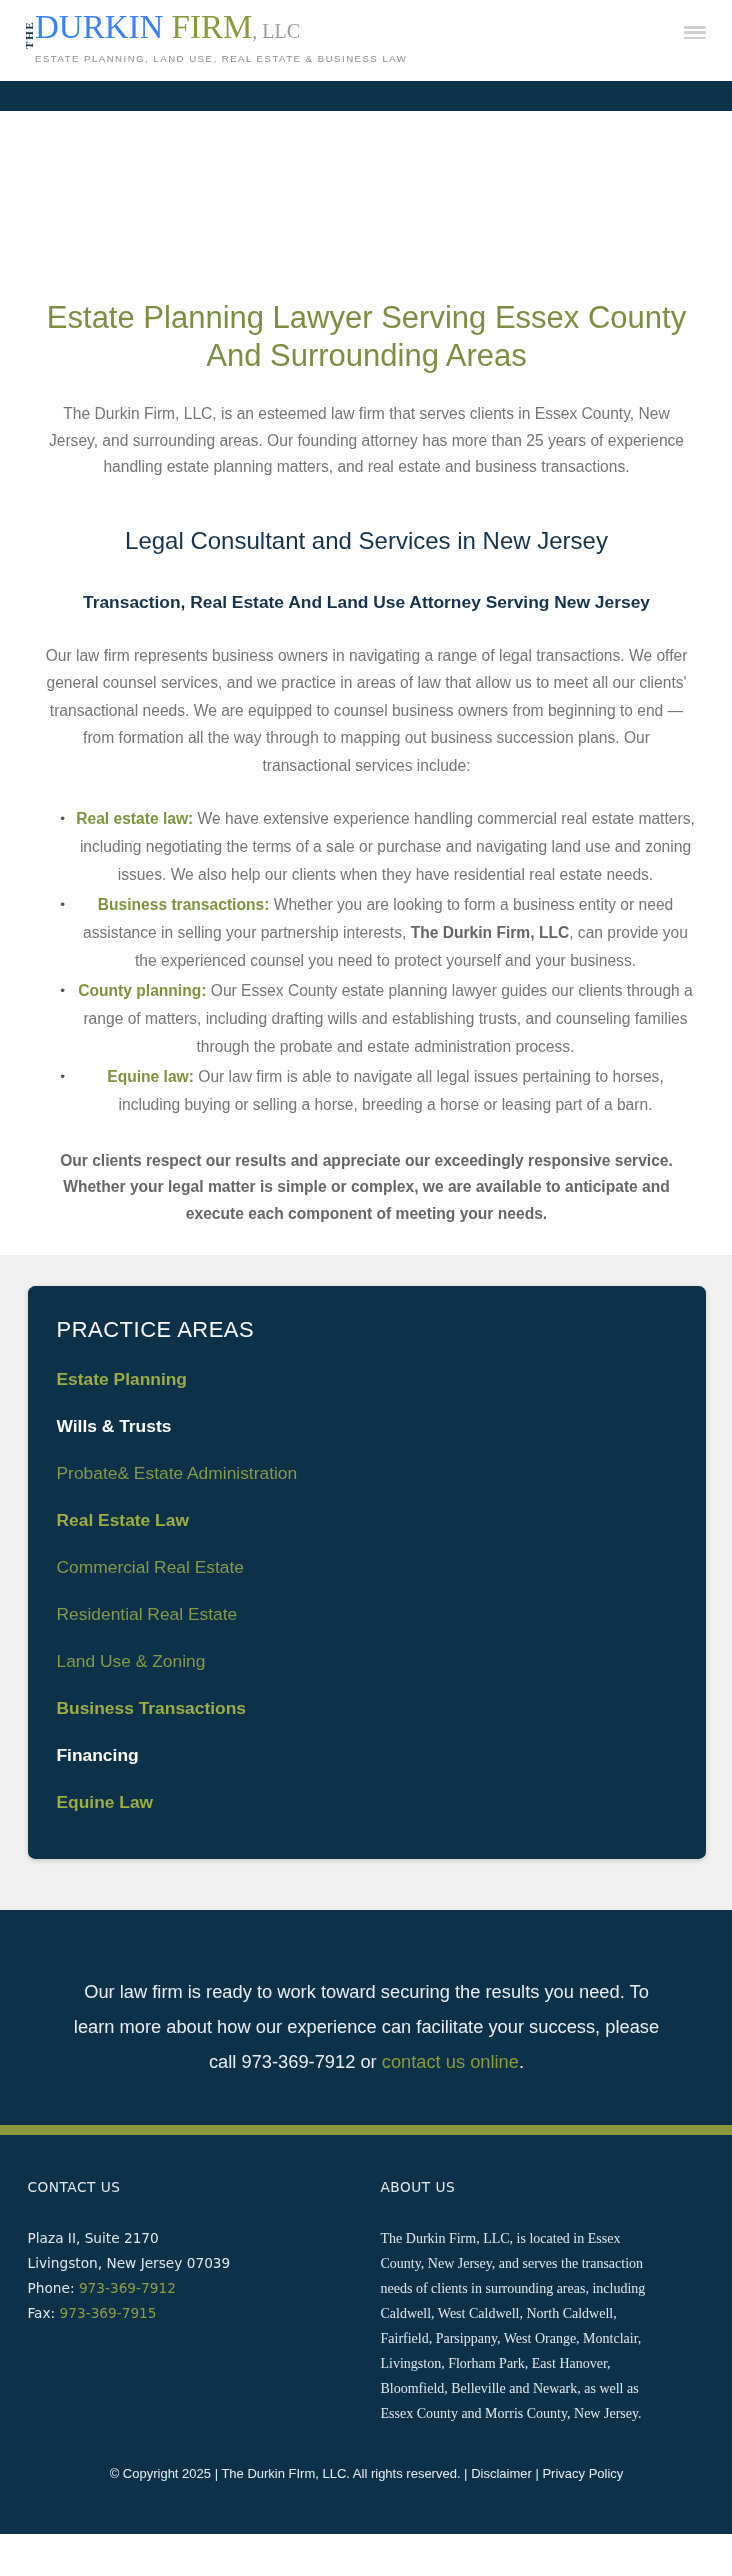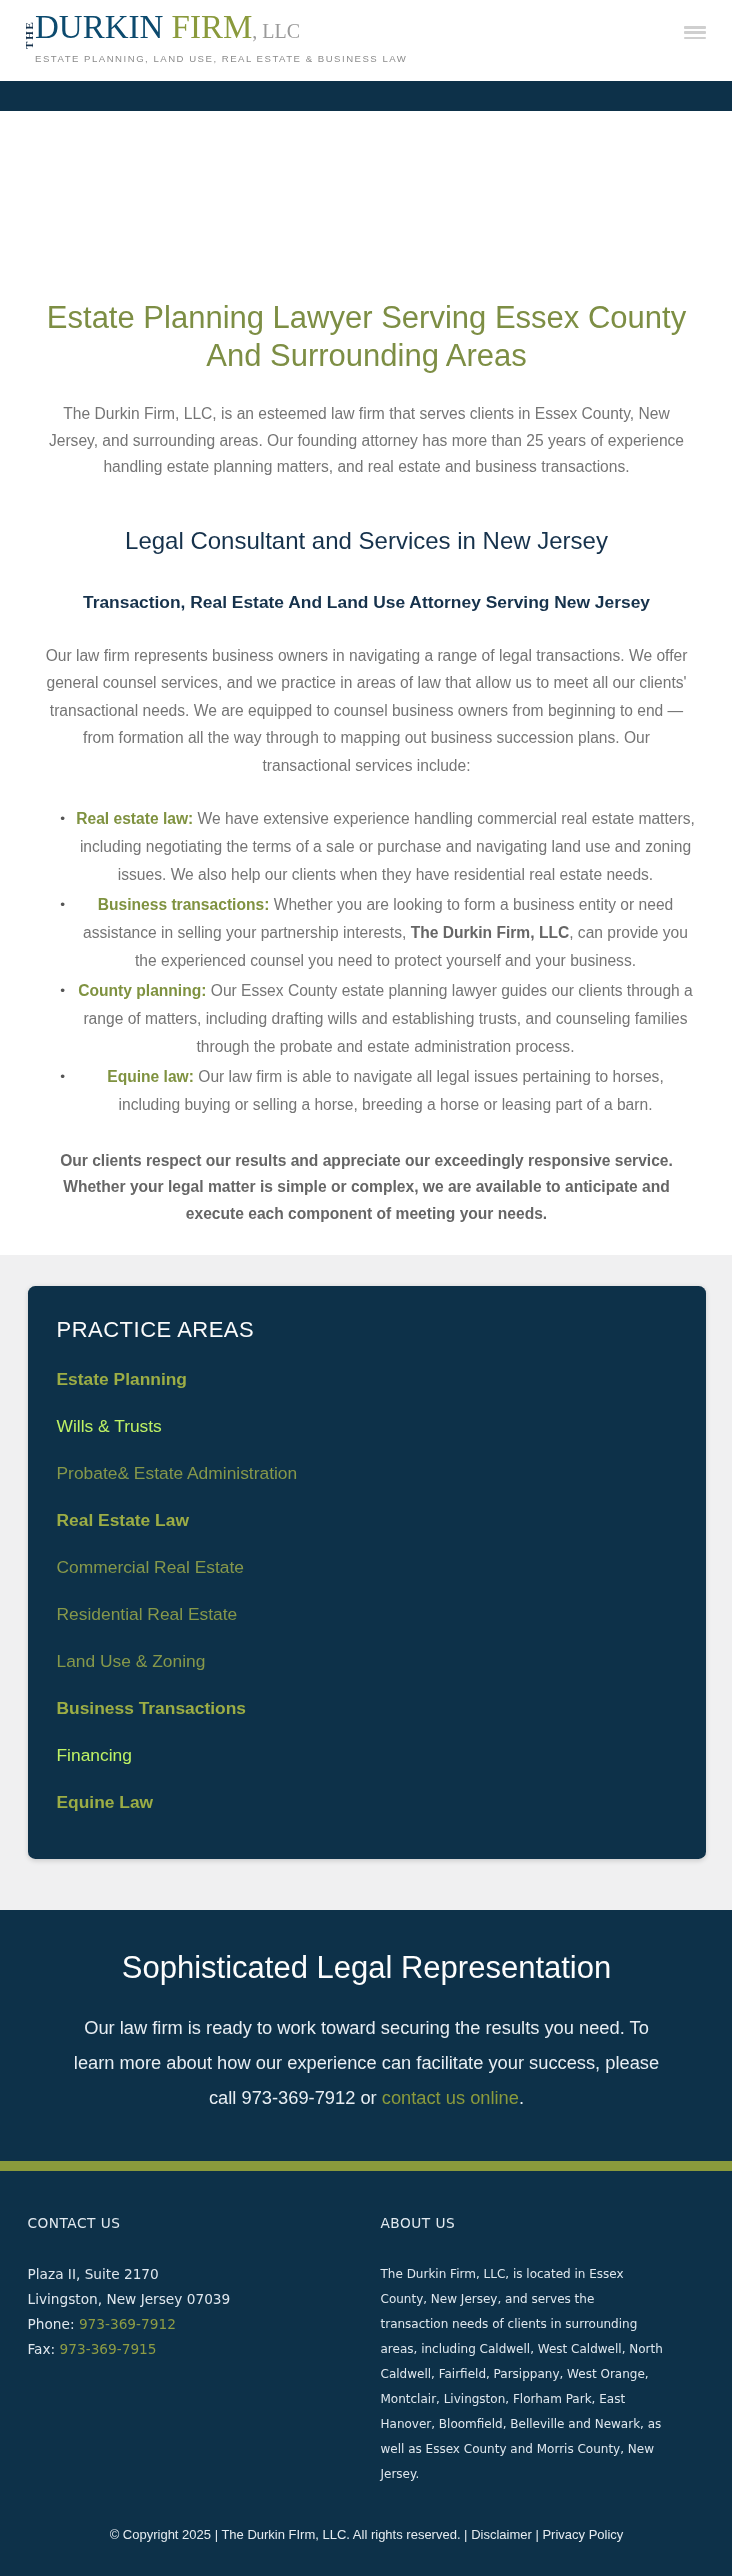--- a/index.html
+++ b/index.html
@@ -5,21 +5,21 @@
   html,body{margin:0;padding:0;background:#ffffff;}
   body{width:733px;font-family:"Liberation Sans",sans-serif;-webkit-font-smoothing:antialiased;}
 
   
   .site-header{height:81px;position:relative;background:#ffffff;}
   .logo{position:absolute;left:23px;top:9.2px;display:flex;align-items:flex-start;}
   .logo-the{display:block;writing-mode:vertical-lr;transform:rotate(180deg);
     font-family:"Liberation Serif",serif;font-size:11px;font-weight:700;letter-spacing:1.8px;
     color:#16324c;height:38px;margin-top:1.8px;}
   .logo-name{font-family:"Liberation Serif",serif;font-size:33px;line-height:37px;white-space:nowrap;}
-  .logo-durkin{color:#0c4a6e;}
+  .logo-durkin{color:#3b82f6;}
   .logo-firm{color:#8a9a3c;}
   .logo-llc{color:#9a9a9a;font-size:20px;}
   .logo-tagline{font-size:9.6px;letter-spacing:1.5px;color:#8b8b8b;margin-top:2.7px;}
   .hamburger{position:absolute;right:27.5px;top:26px;width:22px;height:16.5px;cursor:pointer;}
   .hamburger span{display:block;height:2.7px;background:#cfcfcf;margin-bottom:2.7px;border-radius:0.9px;}
 
   .navy-bar{height:30px;background:#0d3149;}
 
   
   .content{padding:0 37px;text-align:center;}
@@ -36,39 +36,39 @@
   .bold-inline{color:#666;font-weight:700;}
   p.closing{margin:29px 0 0;color:#666;font-size:15.6px;line-height:26.6px;font-weight:700;}
 
   
   .gray-band{margin-top:27.5px;background:#f0f0f1;padding:31px 27.5px 51px;}
   .pa-card{background:#0d3149;border-radius:7.3px;padding:26px 29px 46px;box-shadow:0 1.8px 5.5px rgba(0,0,0,.15);}
   .pa-title{color:#fbfbfb;font-size:22px;font-weight:400;letter-spacing:0.5px;margin:5.5px 0 9.2px;}
   .pa-item{display:block;margin-top:26px;font-size:17.4px;text-decoration:none;cursor:pointer;}
   .pa-bold{color:#9cad45;font-weight:700;}
   .pa-normal{color:#86984a;font-weight:400;}
-  .pa-dim{color:#bef264;font-weight:400;}
+  .pa-dim{color:#ffffff;font-weight:700;}
 
   
   .cta{background:#0d3149;padding:40px 50px 46px;text-align:center;}
   .cta-title{margin:0;color:#fdfdfd;font-size:31px;font-weight:400;}
   .cta-text{margin:24px auto 0;max-width:605px;color:#e8eef3;font-size:18.3px;line-height:35px;font-weight:300;}
   .cta-link{color:#8a9a3c;text-decoration:none;cursor:pointer;}
 
   .divider{height:9.2px;background:#8a9a3c;}
 
   
   .site-footer{background:#0d3149;padding:44px 0 0;font-family:"DejaVu Sans","Liberation Sans",sans-serif;}
   .footer-cols{display:flex;padding:0 27.5px;}
   .col-contact{width:353px;}
   .col-about{flex:1;padding-right:41px;}
   .footer-heading{margin:0 0 31px;color:#e3eaf0;font-size:13.7px;font-weight:400;letter-spacing:0.5px;}
   .footer-line{color:#dfe7ee;font-size:13.7px;line-height:25px;}
   .footer-link{color:#8e9c44;text-decoration:none;cursor:pointer;}
-  .about-text{margin:0;color:#dfe7ee;font-size:12px;line-height:25px;}
+  .about-text{margin:0;color:#dfe7ee;font-size:14px;line-height:25px;font-family:Liberation Serif, serif;}
   .copyright{text-align:center;padding-top:40px;color:#e6ecf1;font-size:13px;font-family:"Liberation Sans",sans-serif;}
   .copyright a{color:#e6ecf1;text-decoration:none;cursor:pointer;}
   .social{display:flex;justify-content:center;align-items:center;gap:22px;padding:24px 0 29px;}
 </style>
 </head>
 <body>
 
 <div class="site-header">
   <div class="logo">
     <span class="logo-the">THE</span>
@@ -129,21 +129,20 @@
     <a class="pa-item pa-normal">Commercial Real Estate</a>
     <a class="pa-item pa-normal">Residential Real Estate</a>
     <a class="pa-item pa-normal">Land Use &amp; Zoning</a>
     <a class="pa-item pa-bold">Business Transactions</a>
     <a class="pa-item pa-dim">Financing</a>
     <a class="pa-item pa-bold">Equine Law</a>
   </div>
 </div>
 
 <div class="cta">
-  <h2 class="cta-title">Sophisticated Legal Representation</h2>
   <p class="cta-text">
     <span>Our law firm is ready to work toward securing the results you need. To learn more about how our experience can facilitate your success, please call </span><span>973-369-7912</span><span> or </span><a class="cta-link">contact us online</a><span>.</span>
   </p>
 </div>
 
 <div class="divider"></div>
 
 <div class="site-footer">
   <div class="footer-cols">
     <div class="col-contact">

